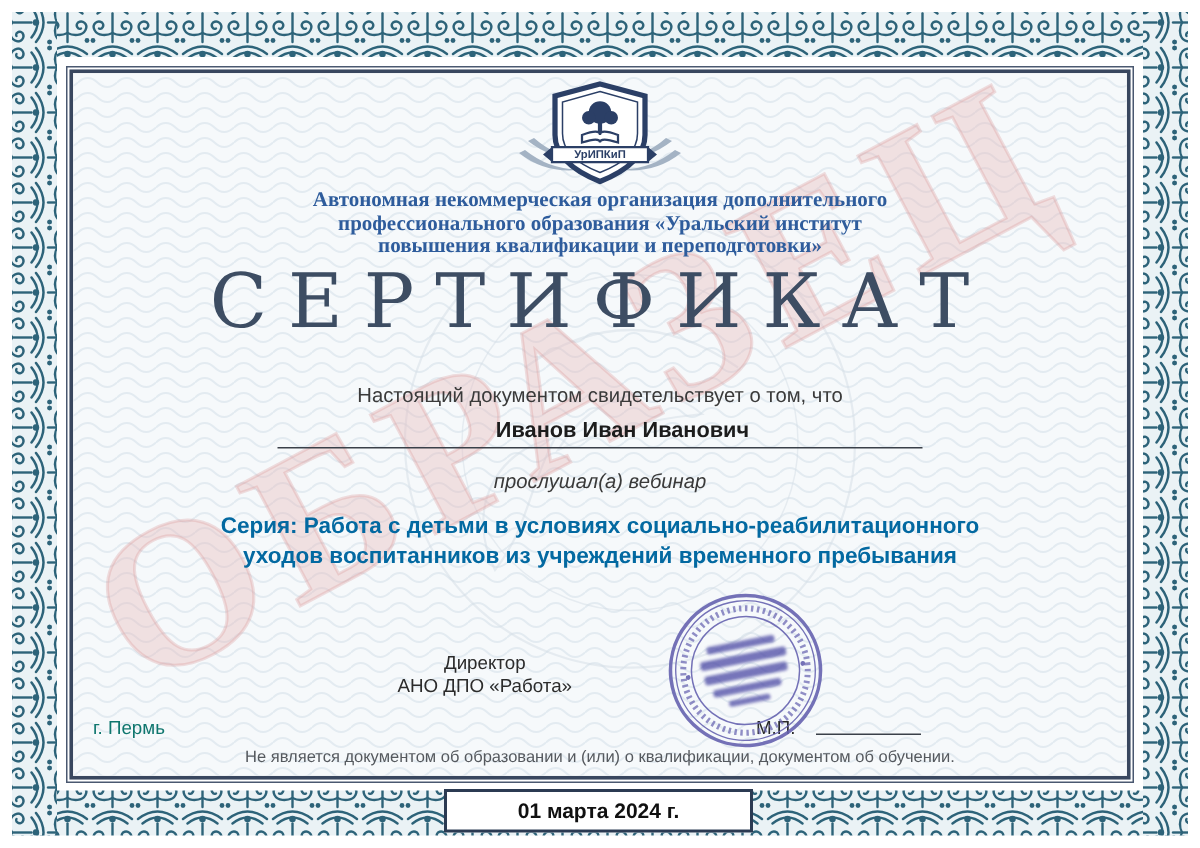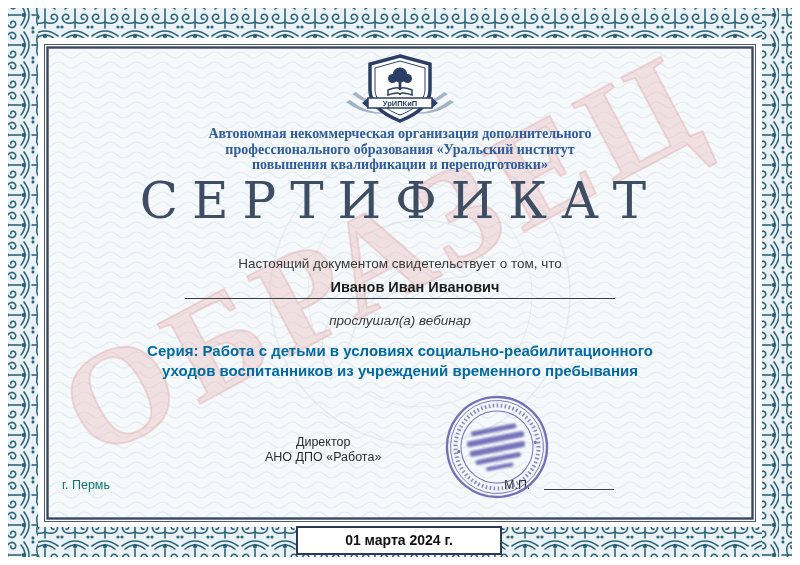--- a/index.html
+++ b/index.html
@@ -158,19 +158,20 @@
         <g filter="url(#blur1)" fill="#4f4da6" opacity="0.85" transform="rotate(-4 53 53)">
           <rect x="30" y="33" width="46" height="5" rx="2"></rect>
           <rect x="24" y="42" width="58" height="6" rx="2"></rect>
           <rect x="25" y="52" width="56" height="6" rx="2"></rect>
           <rect x="29" y="62" width="46" height="5" rx="2"></rect>
           <rect x="38" y="71" width="28" height="4" rx="2"></rect>
         </g>
       </g>
     </svg>
 
+    <div class="abs center disclaimer">Не является документом об образовании и (или) о квалификации, документом об обучении.</div>
 
     <div class="abs datebox">
       <span>01 марта 2024 г.</span>
     </div>
 
   </div>
 </div>
 
 </body></html>

